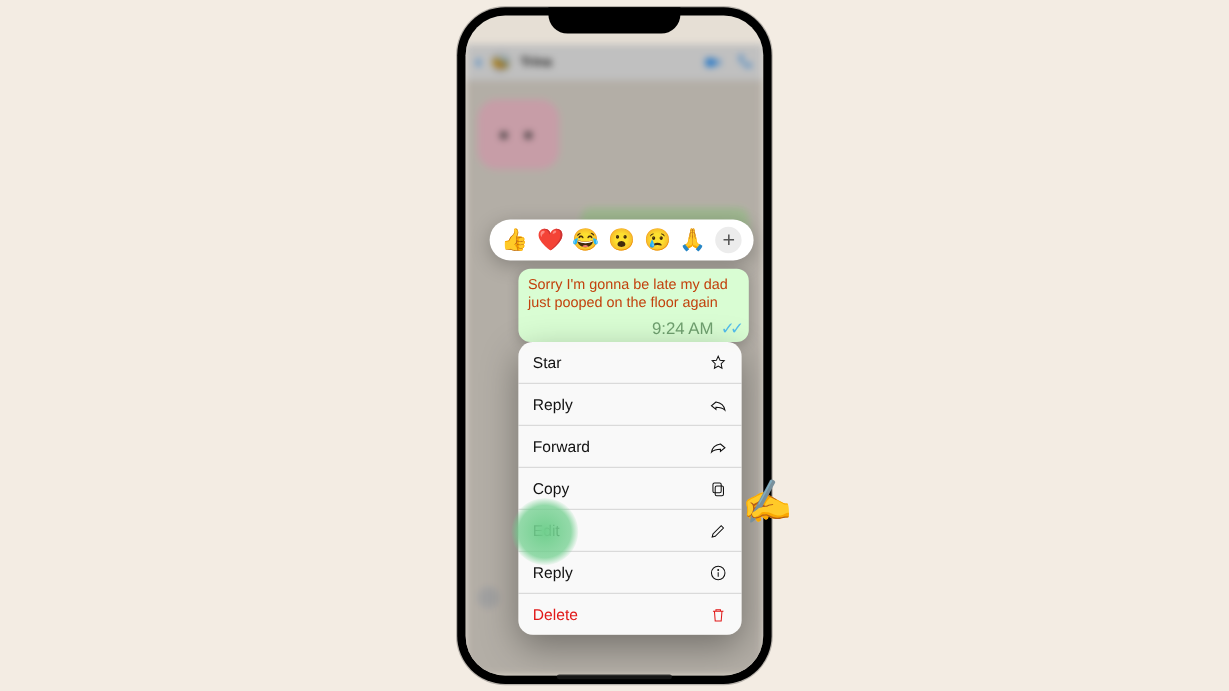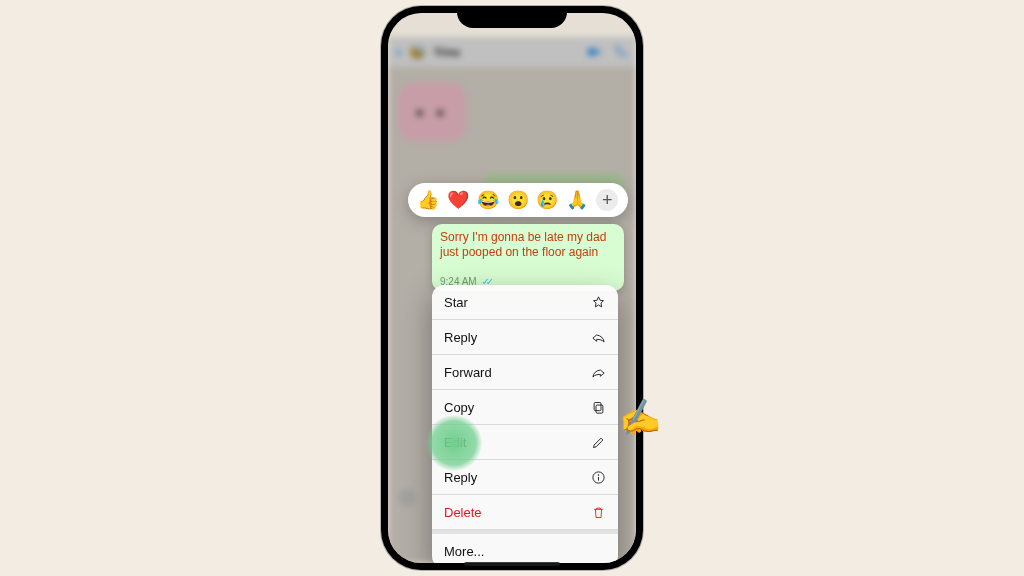--- a/index.html
+++ b/index.html
@@ -24,21 +24,21 @@
   .bubble-ghost{position:absolute;right:12px;top:106px;width:140px;height:30px;border-radius:9px;background:#ccebb9;}
   .bubble-ghost2{position:absolute;left:10px;bottom:56px;width:18px;height:18px;border-radius:50%;background:#cfcfcf;}
 
   
   .fg{position:absolute;inset:0;}
   .reactions{position:absolute;left:20px;top:170px;width:208px;height:34px;border-radius:20px;background:#fff;box-shadow:0 4px 16px rgba(0,0,0,.25);display:flex;align-items:center;justify-content:space-around;padding:0 6px;}
   .reactions span{font-size:18px;line-height:1;}
   .react-plus{width:22px;height:22px;border-radius:50%;background:#ececec;display:flex;align-items:center;justify-content:center;font-size:16px;color:#555;font-weight:500;}
   .msg-bubble{position:absolute;right:12px;top:211px;max-width:176px;background:#d9fdd3;border-radius:10px;padding:6px 8px 4px 8px;box-shadow:0 2px 10px rgba(0,0,0,.2);}
   .msg-text{font-size:12px;line-height:1.25;color:#c2410c;}
-  .msg-meta{font-size:10px;color:#6fa06f;margin-top:16px;}
+  .msg-meta{text-align:right;font-size:14px;color:#6fa06f;margin-top:5px;}
   .ticks{display:inline-block;color:#53bdeb;margin-left:2px;letter-spacing:-4px;}
 
   .ctx-menu{position:absolute;left:44px;top:272px;width:186px;border-radius:12px;background:rgba(252,252,252,.96);overflow:hidden;box-shadow:0 10px 30px rgba(0,0,0,.35);}
   .ctx-item{display:flex;align-items:center;justify-content:space-between;height:34px;padding:0 12px;font-size:13px;color:#111;border-bottom:1px solid rgba(0,0,0,.12);cursor:default;}
   .ctx-item:last-child{border-bottom:none;}
   .ctx-item.sep-top{border-top:4px solid rgba(0,0,0,.09);}
   .ctx-item.danger{color:#E11919;}
   .ctx-item.danger .micon{stroke:#E11919;fill:none;}
   .micon{width:15px;height:15px;stroke:#111;stroke-width:1.4;fill:none;flex:0 0 auto;}
 
@@ -138,23 +138,20 @@
                 <line x1="12" y1="11" x2="12" y2="17"></line>
                 <circle cx="12" cy="8" r=".6" fill="#111"></circle>
               </svg>
           </div>
           <div class="ctx-item danger">
             <span>Delete</span>
             <svg class="micon" viewBox="0 0 24 24">
                 <path d="M5 7h14M9 7V5h6v2M7 7l1 13h8l1-13"></path>
               </svg>
           </div>
-          <div class="ctx-item sep-top">
-            <span>More...</span>
-          </div>
         </div>
 
         <div class="highlight"></div>
       </div>
 
     </div>
     <div class="home-ind"></div>
   </div>
 
   <div class="hand">✍️</div>

